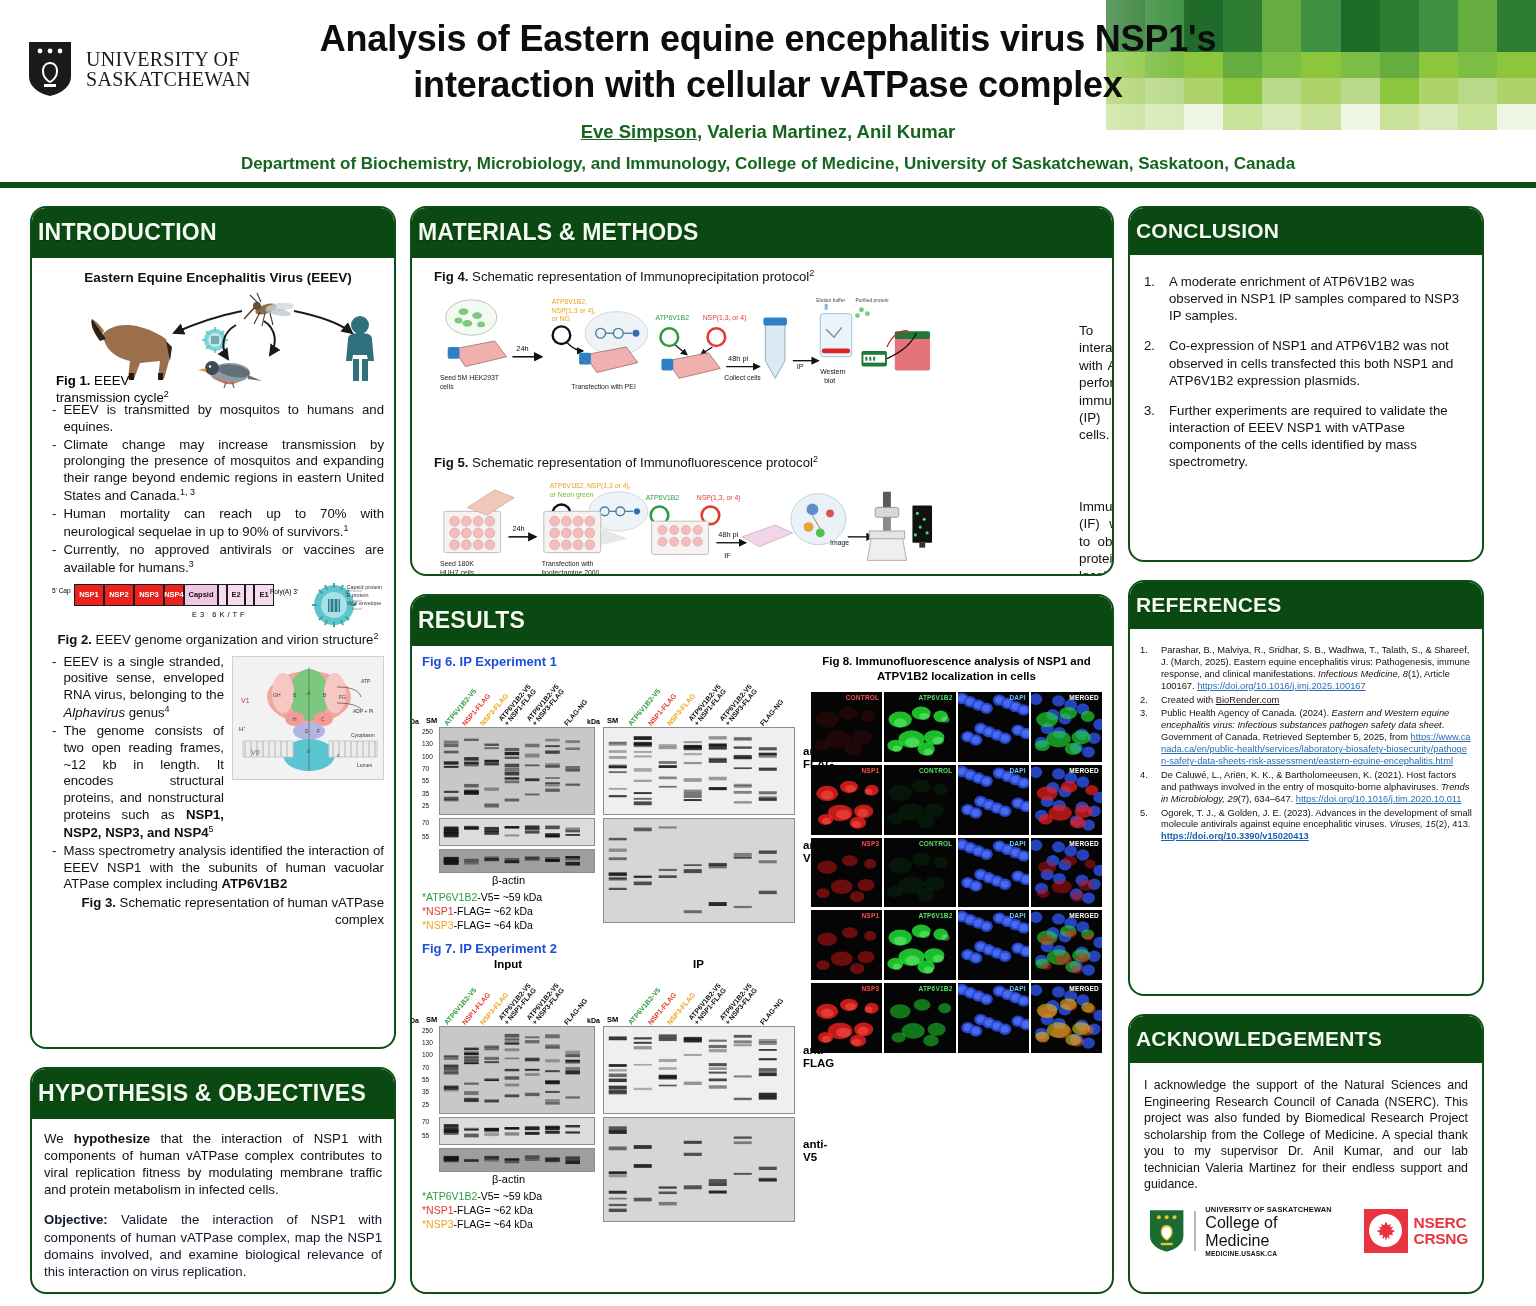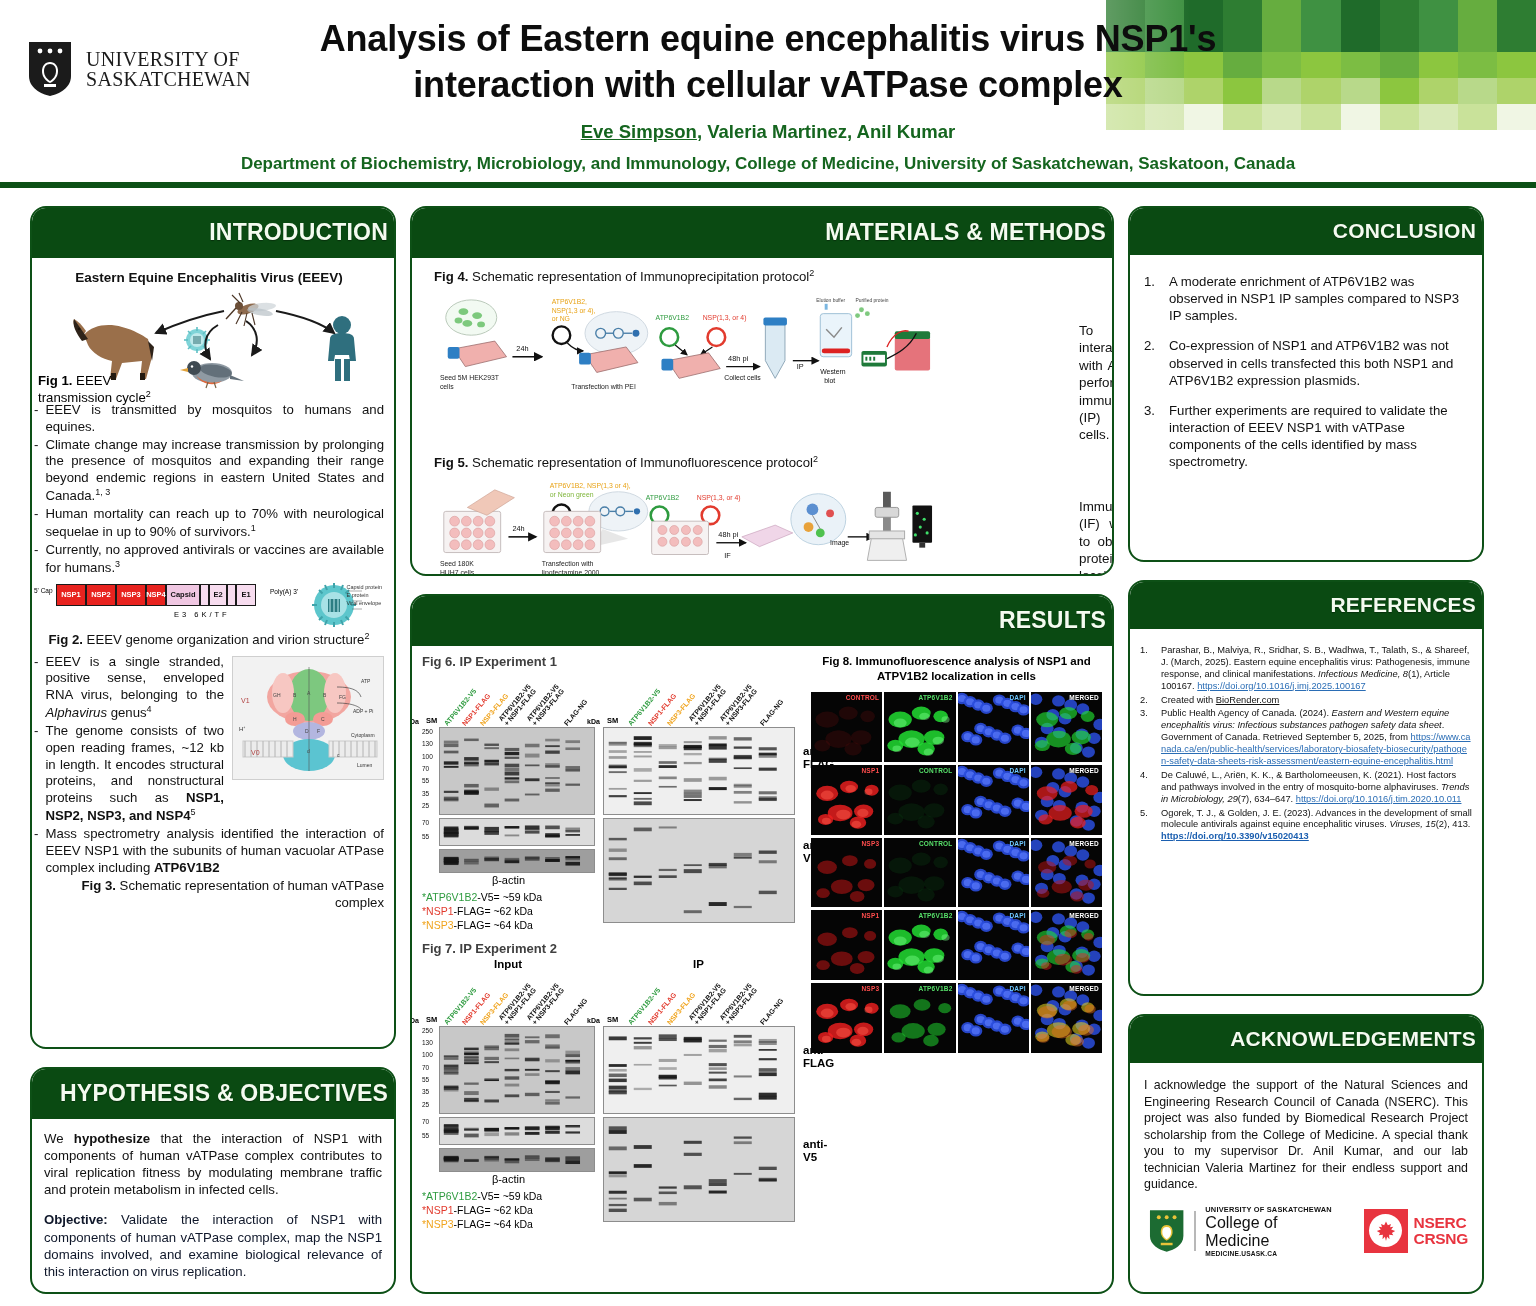--- a/index.html
+++ b/index.html
@@ -74,21 +74,21 @@
   .panel {
     border: 2px solid #0d5016;
     border-radius: 16px;
     background: #ffffff;
     overflow: hidden;
     display: flex; flex-direction: column;
   }
   .panel-head {
     background: #0a4a12;
     color: #f4fbf0;
-    text-align: right;
+    text-align: left;
     font-size: 23px; font-weight: bold;
     padding: 11px 6px 12px 6px;
     letter-spacing: .2px;
     border-radius: 13px 13px 0 0;
     text-shadow: 0 1px 1px rgba(0,0,0,.35);
   }
   .panel-head.small { font-size: 21px; }
   .panel-body { padding: 10px 12px 12px 12px; flex: 1; }
 
   
@@ -122,21 +122,21 @@
   
   .fig3-img { width: 152px; height: 124px; border:1px solid #cfcfcf; background:#f3f3f3; float:right; margin: 2px 0 4px 8px; position:relative; overflow:hidden;}
   .mrow { display:flex; align-items:flex-start; gap: 10px; }
   .m-left { flex: 0 0 635px; }
   .m-right { flex:1; font-size: 13.4px; line-height:1.3; text-align: justify; padding-top: 32px; color:#111;}
 
   
   .results-grid { display:flex; gap: 8px; }
   .blot-col { flex: 0 0 370px; }
   .if-col { flex:1; }
-  .fig-label { font-size: 13px; font-weight:bold; color:#404040; margin-bottom: 2px;}
+  .fig-label { font-size: 13px; font-weight:bold; color:#1d4ed8; margin-bottom: 2px;}
   .blot-title-c { text-align:center; font-size: 11.5px; font-weight:bold;}
   .legend-line { font-size: 10.5px; line-height:1.35; }
 
   .lane-labels { display:flex; height: 56px; position:relative; }
   .lane-labels span {
     position:absolute; bottom:0; transform: rotate(-50deg);
     transform-origin: left bottom; white-space: nowrap;
     font-size: 7px; font-weight:bold;
   }
   .gelbox { border:1px solid #8d8d8d; background:#cfcfcf; position:relative; overflow:hidden;}
@@ -267,21 +267,21 @@
     <div class="affil">Department of Biochemistry, Microbiology, and Immunology, College of Medicine, University of Saskatchewan, Saskatoon, Canada</div>
   </div>
 </div>
 
 <div class="poster-body">
 
   <div class="col-left">
 
     <div class="panel" style="flex:1 1 auto;">
       <div class="panel-head">INTRODUCTION</div>
-      <div class="panel-body" style="padding:8px 10px 8px 2px;">
+      <div class="panel-body" style="padding:8px 10px 8px 20px;">
 
         <div class="sub-title">Eastern Equine Encephalitis Virus (EEEV)</div>
 
         <div class="fig1-box">
           <svg viewBox="0 0 346 112" width="346" height="112">
 
             <g transform="translate(196,6)">
               <ellipse cx="18" cy="16" rx="11" ry="4.5" fill="#8f6b4e" transform="rotate(-18 18 16)"></ellipse>
               <ellipse cx="32" cy="14" rx="14" ry="4" fill="#cfd6da" opacity=".75" transform="rotate(-6 32 14)"></ellipse>
               <ellipse cx="30" cy="19" rx="13" ry="3.4" fill="#b8c0c6" opacity=".7" transform="rotate(10 30 19)"></ellipse>

